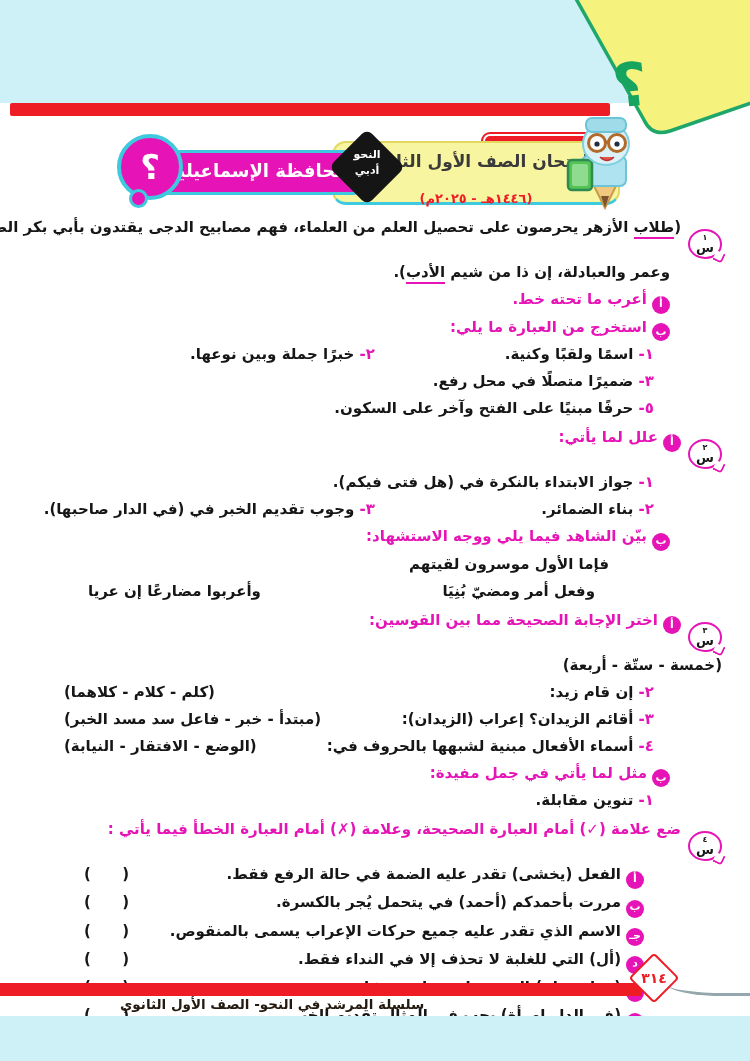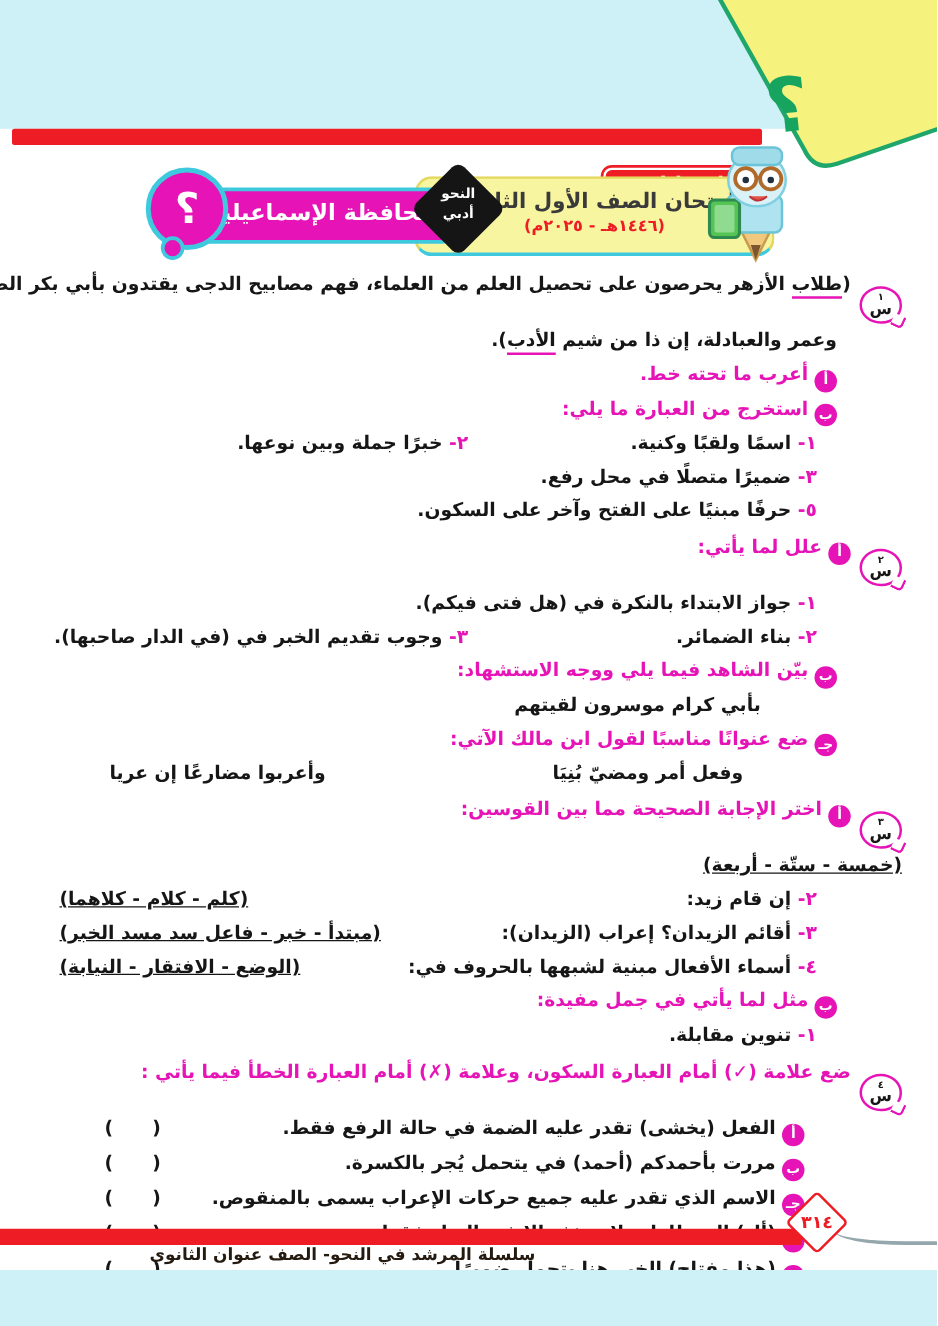--- a/index.html
+++ b/index.html
@@ -28,21 +28,21 @@
     display:flex; align-items:center; justify-content:center; z-index:4;}
   .gov-circle::after{content:""; position:absolute; left:8px; bottom:-12px; width:13px; height:13px;
     border-radius:50%; background:var(--c-magenta); border:3px solid var(--c-cyan_border);}
   .gov-banner{position:absolute; left:150px; top:150px; width:214px; height:45px;
     background:var(--c-magenta); border:3px solid var(--c-cyan_border); border-radius:10px;
     color:#fff; font-size:18px; display:flex; align-items:center; justify-content:center; padding-bottom:4px; z-index:3;}
   .yellow-banner{position:absolute; left:332px; top:141px; width:288px; height:64px;
     background:var(--c-yellow); border:2px solid #e4d75e; border-bottom:3px solid var(--c-cyan_border);
     border-radius:14px; text-align:center; z-index:2;}
   .exam-title{font-size:17px; color:#3a3a3a; margin-top:8px;}
-  .exam-year{font-size:13px; color:var(--c-red); margin-top:3px;}
+  .exam-year{font-size:13px; color:var(--c-red); margin-top:20px;}
   .subject-diamond{position:absolute; left:340px; top:140px; width:54px; height:54px; z-index:5;}
   .subject-diamond .dsq{position:absolute; left:0; top:0; width:54px; height:54px; background:#151515;
     transform:rotate(45deg); border-radius:7px;}
   .subject-diamond .dtxt{position:absolute; left:0; top:7px; width:54px; text-align:center; color:#fff;
     font-size:11px; line-height:1.45;}
   .mascot{position:absolute; left:556px; top:116px; z-index:6;}
   
   .content{position:absolute; right:28px; left:28px; top:212px; font-size:15px; line-height:27px;}
   .row{min-height:27px; white-space:nowrap;}
   .qrow{margin-top:2px; min-height:30px;}
@@ -60,21 +60,21 @@
     width:34px; height:30px; background:#fff; border:2.5px solid var(--c-magenta);
     border-radius:50% 50% 48% 50%; position:relative; vertical-align:-8px; margin-left:7px;}
   .qbubble::after{content:""; position:absolute; right:-4px; bottom:-5px; width:8px; height:8px; background:#fff;
     border-right:2.5px solid var(--c-magenta); border-bottom:2.5px solid var(--c-magenta);
     transform:rotate(25deg); border-radius:0 0 4px 0;}
   .qnum{font-size:8px; line-height:1; margin-bottom:-1px;}
   .qs{font-size:13px; line-height:1;}
   .verse{display:flex; justify-content:space-between; padding-right:113px; padding-left:37px;}
   .verse2{padding-right:127px; padding-left:60px;}
   .choice-row{display:flex; justify-content:space-between;}
-  .choice-row .choices{margin-left:20px;text-decoration:underline;}
+  .choice-row .choices{margin-left:36px;}
   .dots{font-size:10px; letter-spacing:1px; color:#333;}
   .tf-row{display:flex; justify-content:space-between; min-height:26.5px; line-height:26.5px;}
   .tf-row .item{padding-right:78px;}
   .tf-row .brackets{margin-left:56px; white-space:pre;}
   
   .footer-redbar{position:absolute; left:0; top:983px; width:642px; height:13px; background:var(--c-red);}
   .footer-curve{position:absolute; left:668px; top:980px; width:82px; height:16px;
     border-bottom:3px solid #93a7ac; border-radius:0 0 0 70%;}
   .page-diamond{position:absolute; left:636px; top:960px; width:36px; height:36px; z-index:3;}
   .page-diamond .dsq{position:absolute; inset:0; background:#fff; border:2.5px solid var(--c-red);
@@ -168,24 +168,21 @@
     <span class="num">١-</span> <span>جواز الابتداء بالنكرة في (هل فتى فيكم).</span>
   </div>
   <div class="row two-col">
     <div class="item"><span class="num">٢-</span> <span>بناء الضمائر.</span></div>
     <div class="item"><span class="num">٣-</span> <span>وجوب تقديم الخبر في (في الدار صاحبها).</span></div>
   </div>
   <div class="row ind1">
     <span class="lcircle">ب</span><span class="mg">بيّن الشاهد فيما يلي ووجه الاستشهاد:</span>
   </div>
   <div class="row verse">
-    <span>بأبي كرام موسرون لقيتهم</span>
-  </div>
-  <div class="row ind1">
-    <span class="lcircle">جـ</span><span class="mg">ضع عنوانًا مناسبًا لقول ابن مالك الآتي:</span>
+    <span>فإما الأول موسرون لقيتهم</span>
   </div>
   <div class="row verse verse2">
     <span>وفعل أمر ومضيّ بُنِيَا</span>
     <span>وأعربوا مضارعًا إن عريا</span>
   </div>
 
   <div class="row qrow">
     <span class="qbubble">
         <span class="qnum">٣</span>
         <span class="qs">س</span>
@@ -210,21 +207,21 @@
     <span class="lcircle">ب</span><span class="mg">مثل لما يأتي في جمل مفيدة:</span>
   </div>
   <div class="row two-col">
     <div class="item"><span class="num">١-</span> <span>تنوين مقابلة.</span></div>
   </div>
 
   <div class="row qrow">
     <span class="qbubble">
         <span class="qnum">٤</span>
         <span class="qs">س</span>
-      </span><span class="mg"><span>ضع علامة (</span><span>✓</span><span>) أمام العبارة السكون، وعلامة (</span><span>✗</span><span>) أمام العبارة الخطأ فيما يأتي :</span></span>
+      </span><span class="mg"><span>ضع علامة (</span><span>✓</span><span>) أمام العبارة الصحيحة، وعلامة (</span><span>✗</span><span>) أمام العبارة الخطأ فيما يأتي :</span></span>
   </div>
   <div class="row tf-row">
     <div class="item"><span class="lcircle">أ</span><span>الفعل (يخشى) تقدر عليه الضمة في حالة الرفع فقط.</span></div>
     <div class="brackets">(&nbsp;&nbsp;&nbsp;&nbsp;&nbsp;&nbsp;)</div>
   </div>
   <div class="row tf-row">
     <div class="item"><span class="lcircle">ب</span><span>مررت بأحمدكم (أحمد) في يتحمل يُجر بالكسرة.</span></div>
     <div class="brackets">(&nbsp;&nbsp;&nbsp;&nbsp;&nbsp;&nbsp;)</div>
   </div>
   <div class="row tf-row">
@@ -245,14 +242,14 @@
   </div>
 
 </div>
 
 <div class="footer-redbar"></div>
 <div class="footer-curve"></div>
 <div class="page-diamond">
   <div class="dsq"></div>
   <div class="dtxt">٣١٤</div>
 </div>
-<div class="footer-series">سلسلة المرشد في النحو- الصف عنوان الثانوي</div>
+<div class="footer-series">سلسلة المرشد في النحو- الصف الأول الثانوي</div>
 <div class="bottom-band"></div>
 
 </body></html>

